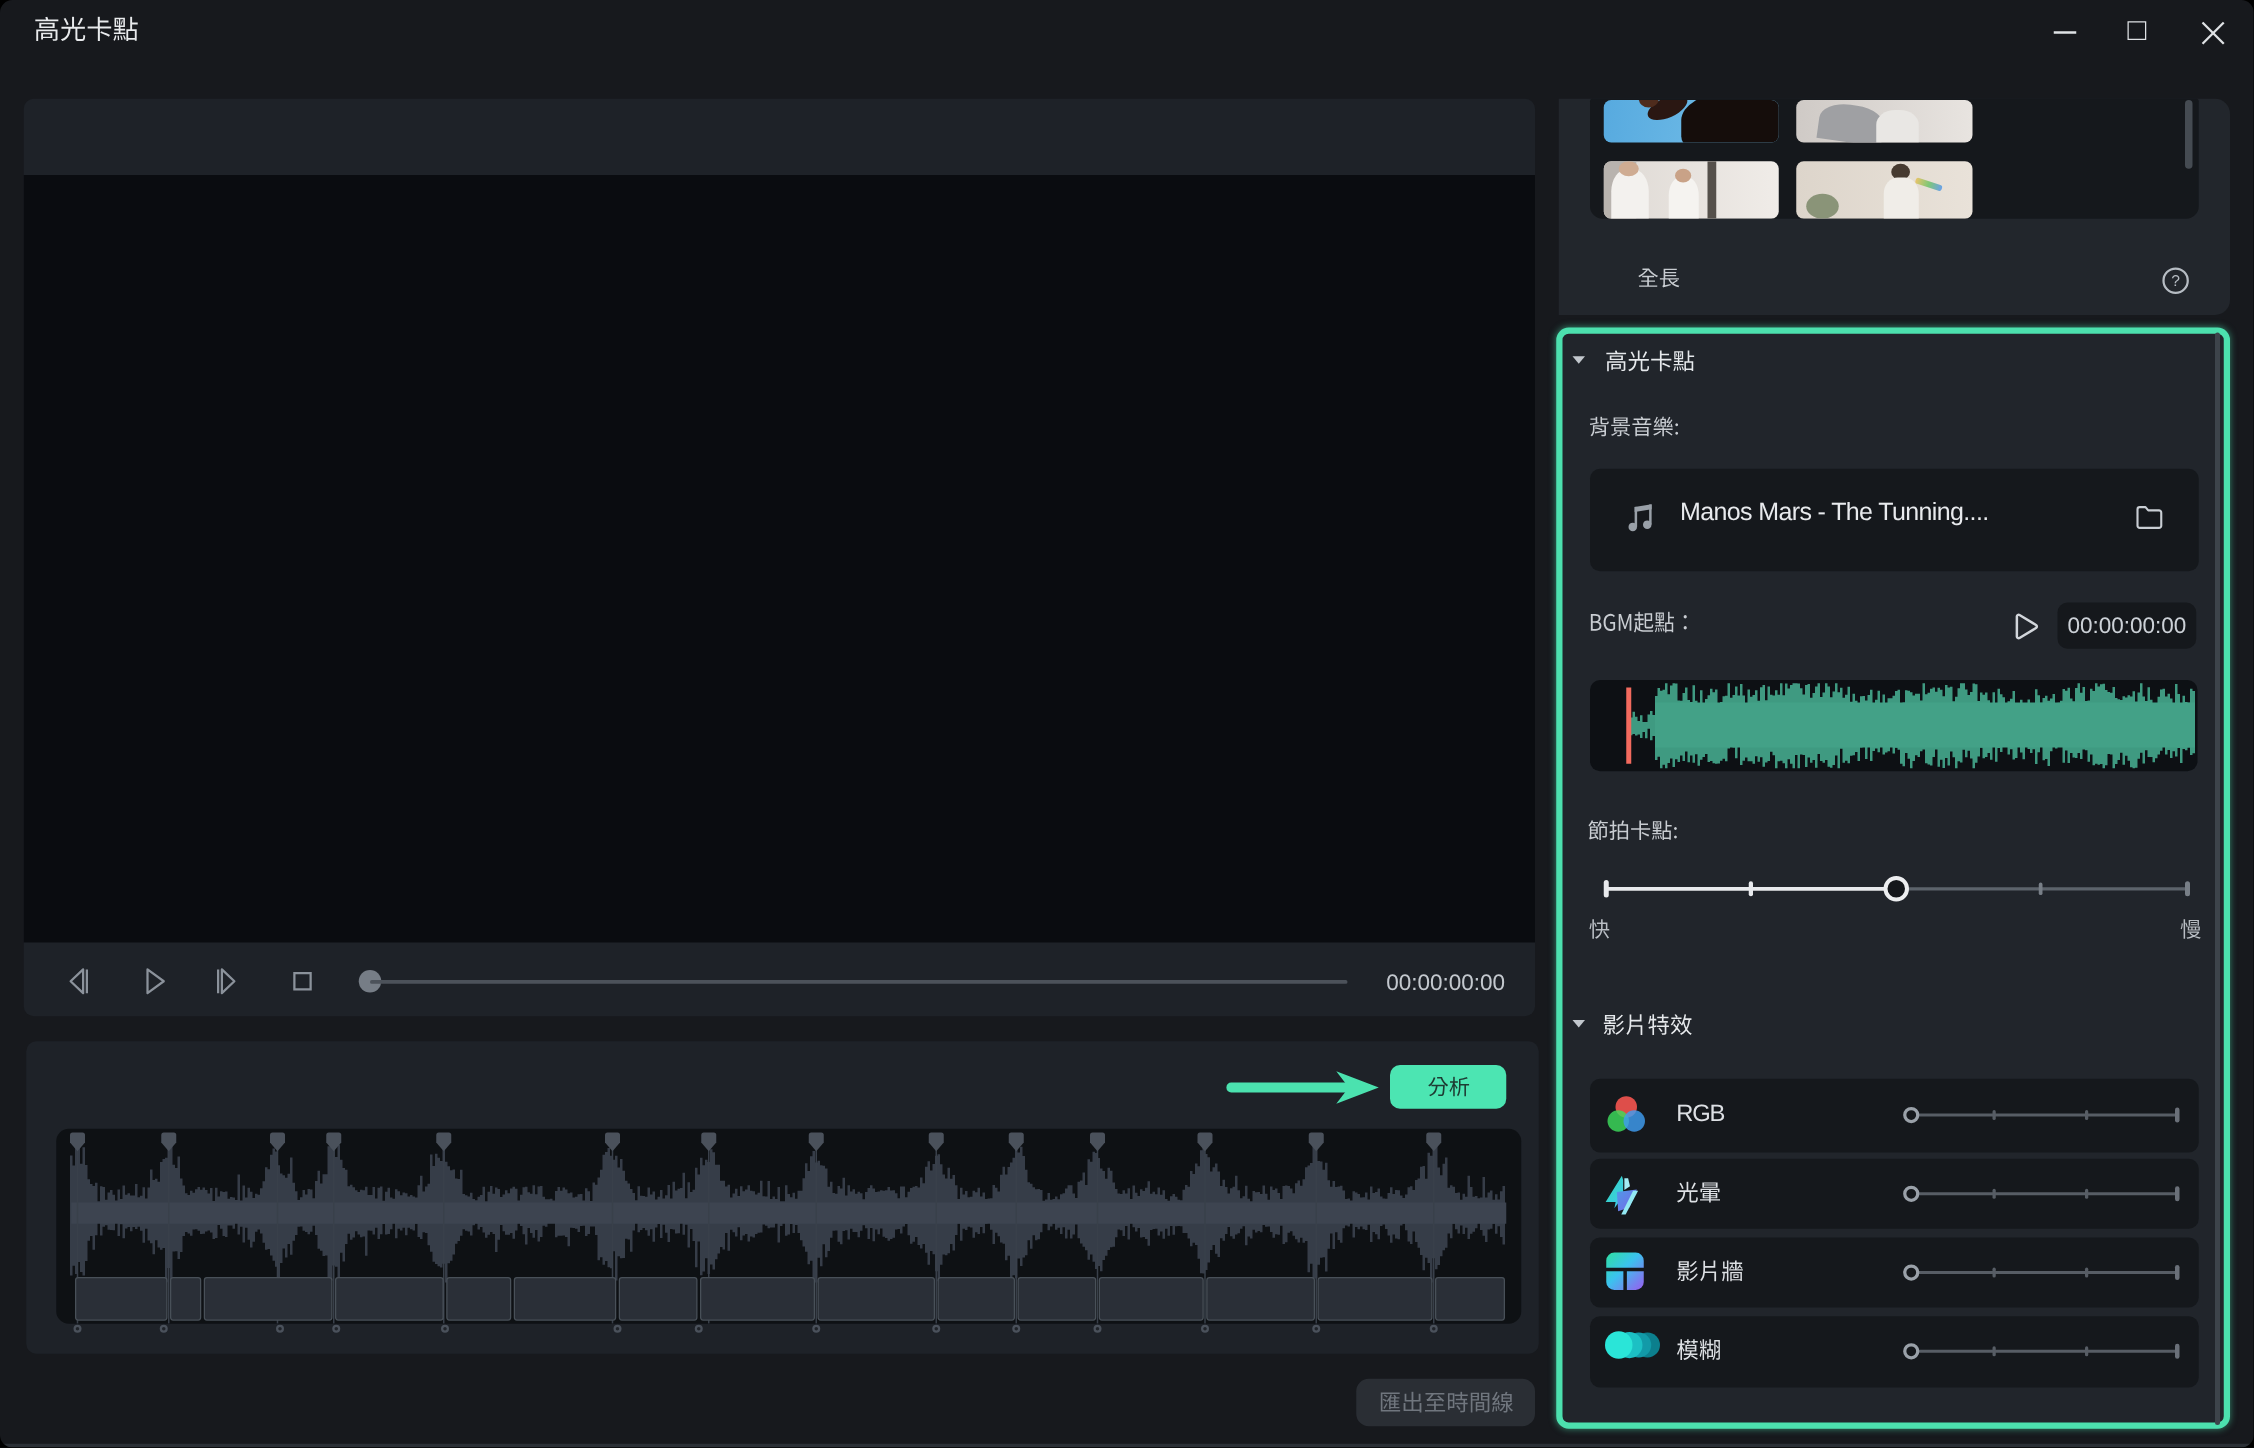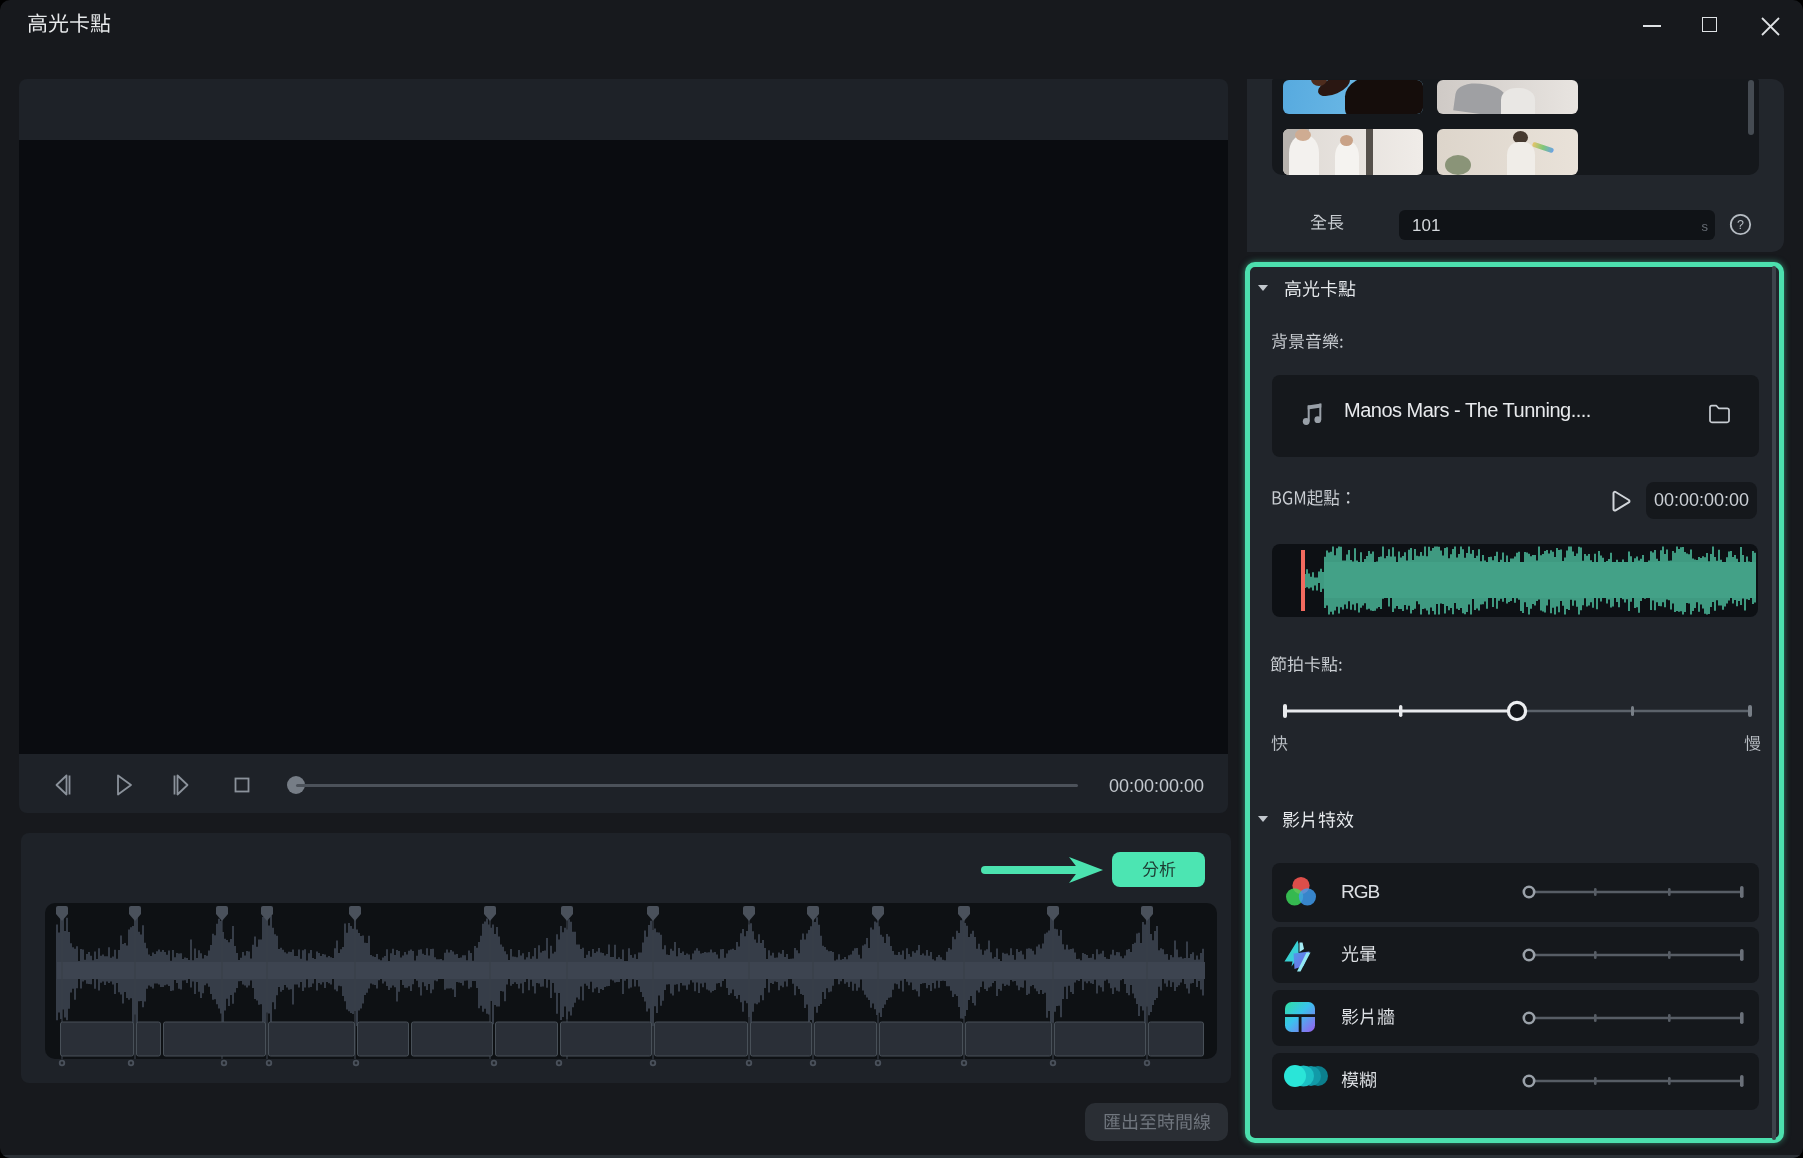--- a/index.html
+++ b/index.html
@@ -183,26 +183,20 @@
         </div>
         <div style="position:absolute;left:476px;top:1px;width:6px;height:55px;background:#454b52;border-radius:3px"></div>
       </div>
     </div>
 <div style="position:absolute;left:1310px;top:214px;">
       <svg width="34" height="18" viewBox="0 0 34 18" style="display:block" fill="#c9cdd2">
         <path transform="translate(0.0,14.6) scale(0.01700,-0.01700)" d="M175.8299560546875 250.16064453125H821.780029296875V183.71923828125H175.8299560546875ZM219.5101318359375 471.380615234375H782.19970703125V403.5491943359375H219.5101318359375ZM76 15.740966796875H928.9500732421875V-52.260498046875H76ZM457.819091796875 443.2698974609375H536.180908203125V-22.099853515625H457.819091796875ZM232.95947265625 812.8502197265625H531.0108642578125V742.2886962890625H232.95947265625ZM455.59912109375 812.8502197265625H539.7908935546875Q575.060791015625 760.5303955078125 623.1356811523438 710.4305419921875Q671.2105712890625 660.3306884765625 728.0654907226562 615.1458129882812Q784.92041015625 569.9609375 845.5054321289062 533.301025390625Q906.0904541015625 496.64111328125 965.9906005859375 471.8111572265625Q958.3104248046875 464.1309814453125 948.3502197265625 452.3306884765625Q938.3900146484375 440.5303955078125 929.31982421875 428.340087890625Q920.2496337890625 416.1497802734375 914.1295166015625 405.51953125Q833.499267578125 444.2496337890625 752.71923828125 502.1396484375Q671.939208984375 560.0296630859375 601.3892822265625 628.9696044921875Q530.83935546875 697.9095458984375 479.0093994140625 769.0093994140625H455.59912109375ZM469.059326171875 812.8502197265625 524.4305419921875 774.619384765625Q487.4305419921875 723.2293701171875 435.62554931640625 670.2044067382812Q383.820556640625 617.179443359375 324.62554931640625 566.6295166015625Q265.4305419921875 516.07958984375 203.84552001953125 472.83465576171875Q142.260498046875 429.5897216796875 84.92041015625 398.759765625Q76.6302490234375 412.9500732421875 63.52496337890625 430.48046875Q50.419677734375 448.0108642578125 37.3994140625 459.421142578125Q94.739501953125 486.6910400390625 156.1295166015625 526.4859008789062Q217.51953125 566.28076171875 276.239501953125 614.2706298828125Q334.95947265625 662.260498046875 384.59442138671875 713.3353881835938Q434.2293701171875 764.4102783203125 469.059326171875 812.8502197265625Z"></path>
         <path transform="translate(17.0,14.6) scale(0.01700,-0.01700)" d="M52.759765625 357.6505126953125H947.8502197265625V290.4290771484375H52.759765625ZM270.140380859375 649.8704833984375H818.9500732421875V588.8892822265625H270.140380859375ZM270.140380859375 504.8704833984375H818.9500732421875V443.8892822265625H270.140380859375ZM504.221435546875 342.0701904296875Q558.76123046875 204.260498046875 677.060791015625 115.41571044921875Q795.3603515625 26.5709228515625 971.2901611328125 -5.8690185546875Q963.219970703125 -13.5491943359375 954.259765625 -25.76446533203125Q945.299560546875 -37.979736328125 937.4243774414062 -50.280029296875Q929.5491943359375 -62.580322265625 924.4290771484375 -72.820556640625Q802.8690185546875 -45.6505126953125 708.439208984375 7.51953125Q614.0093994140625 60.6895751953125 546.1646118164062 140.1396484375Q478.31982421875 219.5897216796875 436.099853515625 323.8798828125ZM842.0093994140625 281.8798828125 902.8907470703125 240.7489013671875Q865.6707763671875 212.9189453125 821.4859008789062 185.3690185546875Q777.301025390625 157.819091796875 732.701171875 133.46417236328125Q688.101318359375 109.1092529296875 649.00146484375 90.059326171875L598.140380859375 129.68017578125Q636.6302490234375 149.1201171875 681.56005859375 175.25506591796875Q726.4898681640625 201.3900146484375 769.1146850585938 229.3299560546875Q811.739501953125 257.2698974609375 842.0093994140625 281.8798828125ZM229.179443359375 800.2105712890625H850.0499267578125V736.499267578125H305.5911865234375V332.3900146484375H229.179443359375ZM201.419677734375 -79.700439453125 197.51953125 -19.939208984375 233.9500732421875 8.64111328125 561.9688720703125 86.140380859375Q560.23876953125 71.56005859375 558.9837036132812 51.88458251953125Q557.7286376953125 32.2091064453125 558.338623046875 20.1888427734375Q468.6490478515625 -2.9609375 407.97430419921875 -18.75579833984375Q347.299560546875 -34.5506591796875 309.5296630859375 -44.40557861328125Q271.759765625 -54.260498046875 250.6497802734375 -60.98046875Q229.539794921875 -67.700439453125 218.56475830078125 -71.700439453125Q207.5897216796875 -75.700439453125 201.419677734375 -79.700439453125ZM216.379150390625 316.7894287109375H290.4508056640625V-7.6895751953125L201.419677734375 -80.8704833984375Q198.6396484375 -71.4102783203125 193.10455322265625 -57.63494873046875Q187.5694580078125 -43.859619140625 180.75433349609375 -29.8892822265625Q173.939208984375 -15.9189453125 166.819091796875 -6.8487548828125Q181.5491943359375 0.7113037109375 198.96417236328125 17.57635498046875Q216.379150390625 34.44140625 216.379150390625 64.8314208984375Z"></path>
       </svg>
     </div>
-<div style="position:absolute;left:1399px;top:210px;">
-      <div style="width:316px;height:30px;background:#101317;border-radius:6px;position:relative;">
-        <div style="position:absolute;left:13px;top:6px;font-family:'Liberation Sans',sans-serif;font-size:17px;color:#d4d8dc">101</div>
-        <div style="position:absolute;right:7px;top:9px;font-family:'Liberation Sans',sans-serif;font-size:13px;color:#676d75">s</div>
-      </div>
-    </div>
 <div style="position:absolute;left:1729px;top:213px;"><svg width="23" height="23" viewBox="0 0 23 23">
         <circle cx="11.5" cy="11.5" r="9.7" fill="none" stroke="#b6bcc3" stroke-width="1.8"></circle>
         <text x="11.5" y="16" text-anchor="middle" font-family="Liberation Sans" font-size="12.5" fill="#b6bcc3">?</text>
       </svg></div>
 <div style="position:absolute;left:1245px;top:262px;">
       <div style="width:539px;height:881px;background:#21252b;border:5px solid #4ce0ae;border-radius:10px;box-sizing:border-box;box-shadow:0 0 6px rgba(76,224,174,0.55);"></div>
     </div>
 <div style="position:absolute;left:1258px;top:285px;">
       <div style="width:0;height:0;border-left:5px solid transparent;border-right:5px solid transparent;border-top:6px solid #c2c7cd"></div>
     </div>

